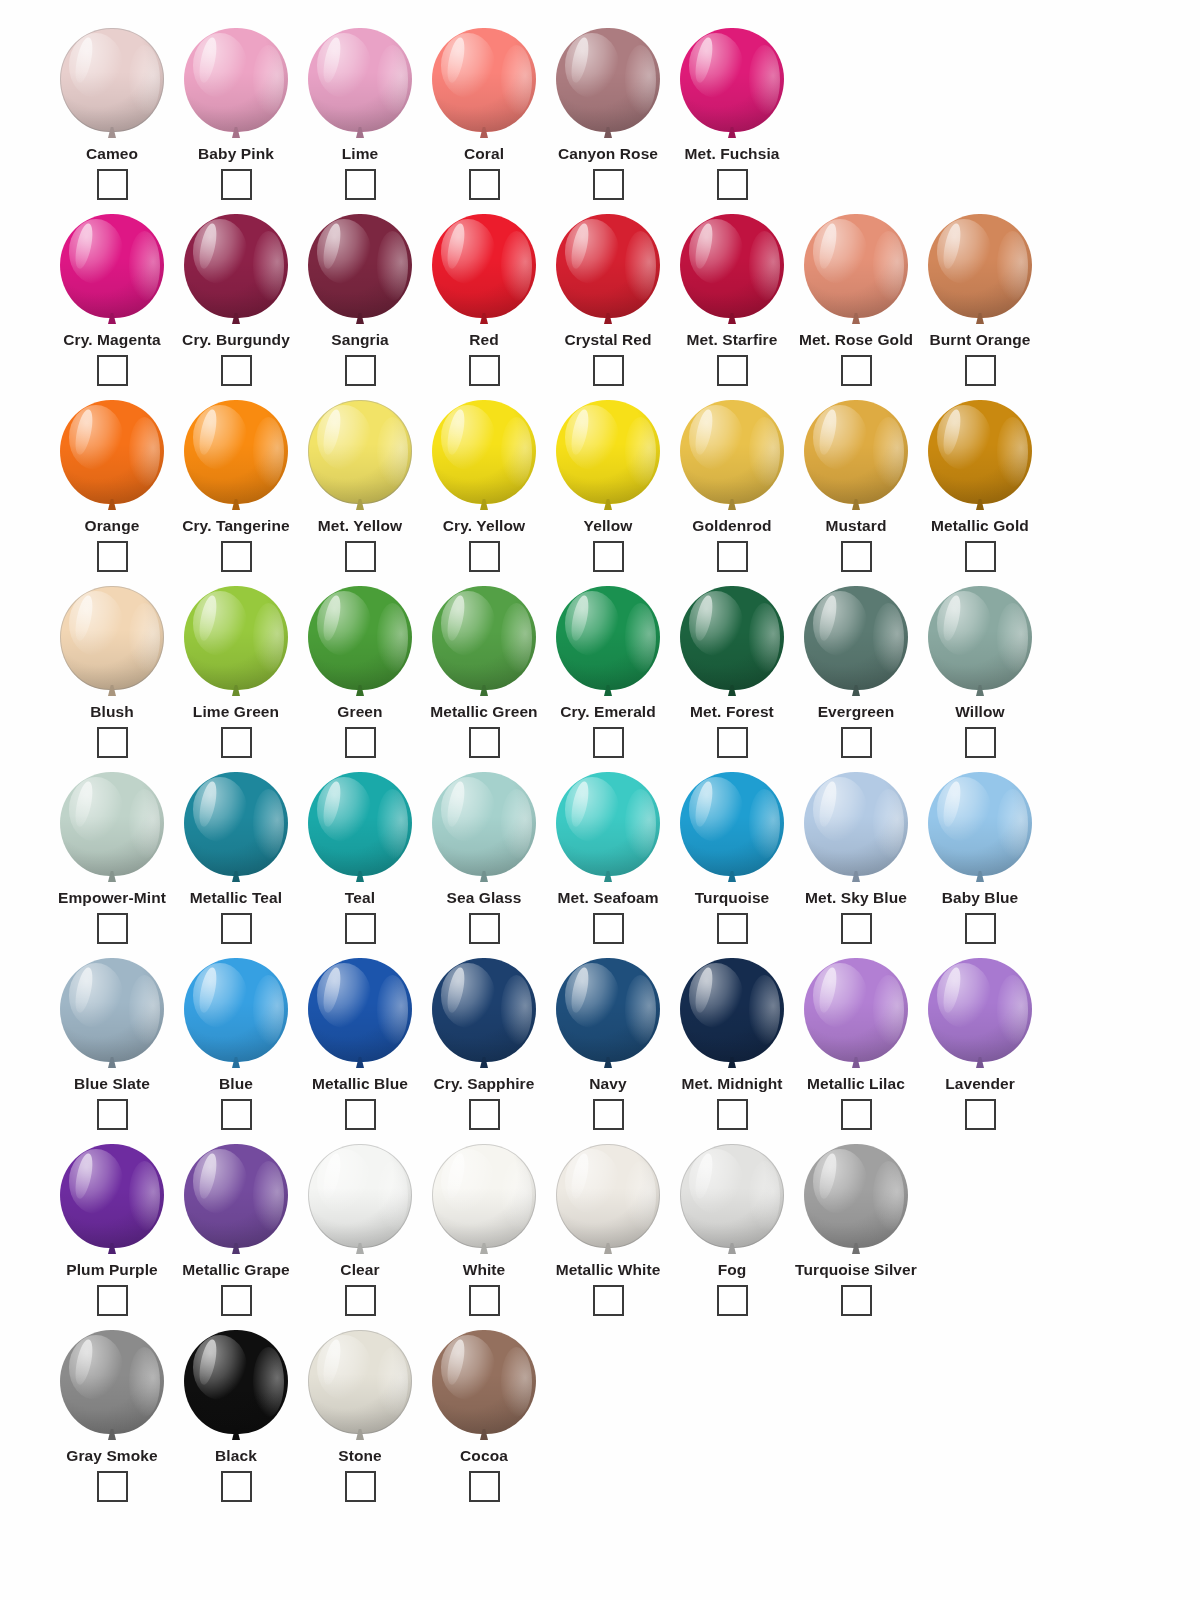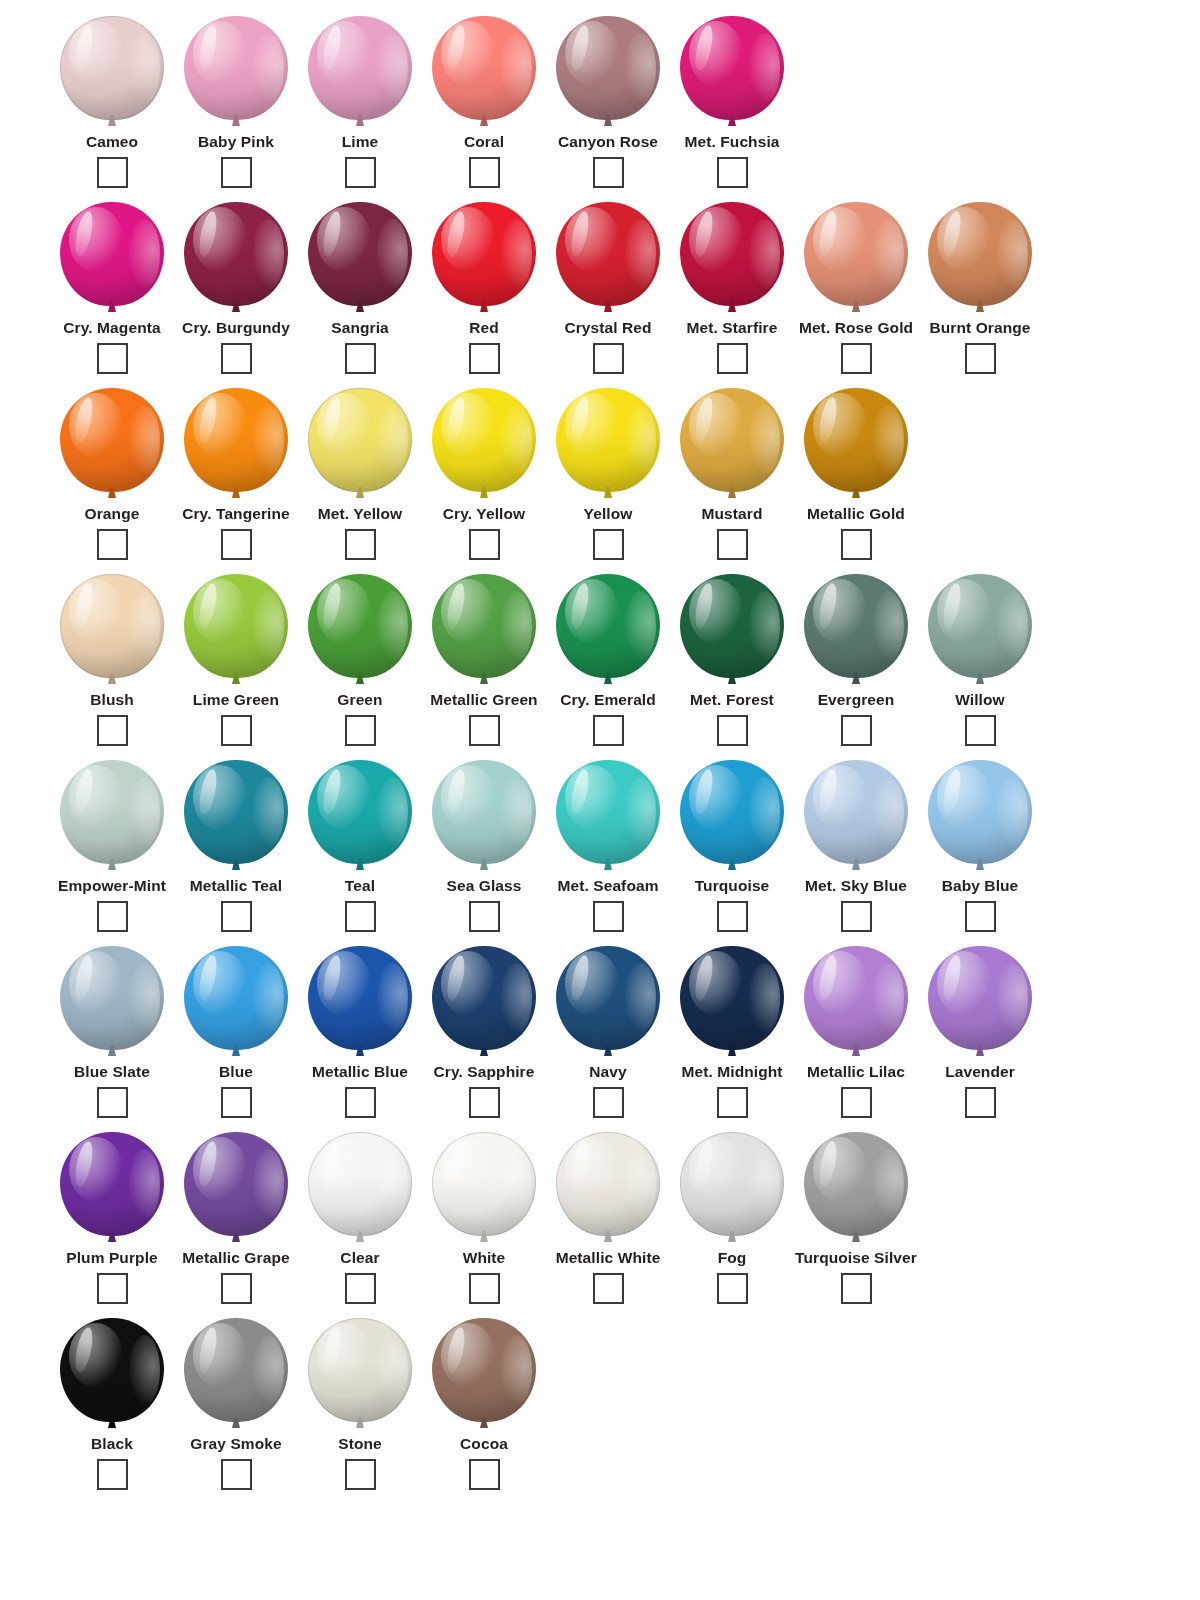--- a/index.html
+++ b/index.html
@@ -22,21 +22,21 @@
     background: #fefefe;
     position: relative;
     box-sizing: border-box;
     padding: 14px 50px 0 50px;
   }
 
   .balloon-row {
     display: flex;
     flex-direction: row;
     justify-content: flex-start;
-    align-items: flex-start;
+    align-items: flex-end;
     height: 186px;
   }
 
   .balloon-cell {
     width: 124px;
     margin-right: 0px;
     display: flex;
     flex-direction: column;
     align-items: center;
     position: relative;
@@ -374,20 +374,31 @@
             <div class="gloss-streak"></div>
             <div class="shade-bottom"></div>
           </div>
           <div class="balloon-neck" style="background: rgb(173, 157, 17);"></div>
         </div>
         <div class="balloon-label">Yellow</div>
         <div class="balloon-checkbox"></div>
       </div>
       <div class="balloon-cell">
         <div class="balloon-art">
+          <div class="balloon-body" style="background: radial-gradient(circle at 36% 30%, rgb(233, 193, 75) 0%, rgb(233, 193, 75) 48%, rgb(196, 162, 63) 88%, rgb(168, 139, 54) 100%);">
+            <div class="gloss-streak"></div>
+            <div class="shade-bottom"></div>
+          </div>
+          <div class="balloon-neck" style="background: rgb(163, 135, 53);"></div>
+        </div>
+        <div class="balloon-label">Goldenrod</div>
+        <div class="balloon-checkbox"></div>
+      </div>
+      <div class="balloon-cell">
+        <div class="balloon-art">
           <div class="balloon-body" style="background: radial-gradient(circle at 36% 30%, rgb(222, 171, 66) 0%, rgb(222, 171, 66) 48%, rgb(186, 144, 55) 88%, rgb(160, 123, 48) 100%);">
             <div class="gloss-streak"></div>
             <div class="shade-bottom"></div>
           </div>
           <div class="balloon-neck" style="background: rgb(155, 120, 46);"></div>
         </div>
         <div class="balloon-label">Mustard</div>
         <div class="balloon-checkbox"></div>
       </div>
       <div class="balloon-cell">
@@ -747,38 +758,38 @@
           </div>
           <div class="balloon-neck" style="background: rgb(112, 112, 112);"></div>
         </div>
         <div class="balloon-label">Turquoise Silver</div>
         <div class="balloon-checkbox"></div>
       </div>
     </div>
     <div class="balloon-row">
       <div class="balloon-cell">
         <div class="balloon-art">
+          <div class="balloon-body" style="background: radial-gradient(circle at 36% 30%, rgb(139, 139, 139) 0%, rgb(139, 139, 139) 48%, rgb(117, 117, 117) 88%, rgb(100, 100, 100) 100%);">
+            <div class="gloss-streak"></div>
+            <div class="shade-bottom"></div>
+          </div>
+          <div class="balloon-neck" style="background: rgb(97, 97, 97);"></div>
+        </div>
+        <div class="balloon-label">Gray Smoke</div>
+        <div class="balloon-checkbox"></div>
+      </div>
+      <div class="balloon-cell">
+        <div class="balloon-art">
           <div class="balloon-body" style="background: radial-gradient(circle at 36% 30%, rgb(15, 15, 15) 0%, rgb(15, 15, 15) 48%, rgb(13, 13, 13) 88%, rgb(11, 11, 11) 100%);">
             <div class="gloss-streak"></div>
             <div class="shade-bottom"></div>
           </div>
           <div class="balloon-neck" style="background: rgb(11, 11, 11);"></div>
         </div>
         <div class="balloon-label">Black</div>
-        <div class="balloon-checkbox"></div>
-      </div>
-      <div class="balloon-cell">
-        <div class="balloon-art">
-          <div class="balloon-body" style="background: radial-gradient(circle at 36% 30%, rgb(139, 139, 139) 0%, rgb(139, 139, 139) 48%, rgb(117, 117, 117) 88%, rgb(100, 100, 100) 100%);">
-            <div class="gloss-streak"></div>
-            <div class="shade-bottom"></div>
-          </div>
-          <div class="balloon-neck" style="background: rgb(97, 97, 97);"></div>
-        </div>
-        <div class="balloon-label">Gray Smoke</div>
         <div class="balloon-checkbox"></div>
       </div>
       <div class="balloon-cell">
         <div class="balloon-art">
           <div class="balloon-body outlined" style="background: radial-gradient(circle at 36% 30%, rgb(228, 225, 214) 0%, rgb(228, 225, 214) 48%, rgb(192, 189, 180) 88%, rgb(164, 162, 154) 100%);">
             <div class="gloss-streak"></div>
             <div class="shade-bottom"></div>
           </div>
           <div class="balloon-neck" style="background: rgb(160, 158, 150);"></div>
         </div>

